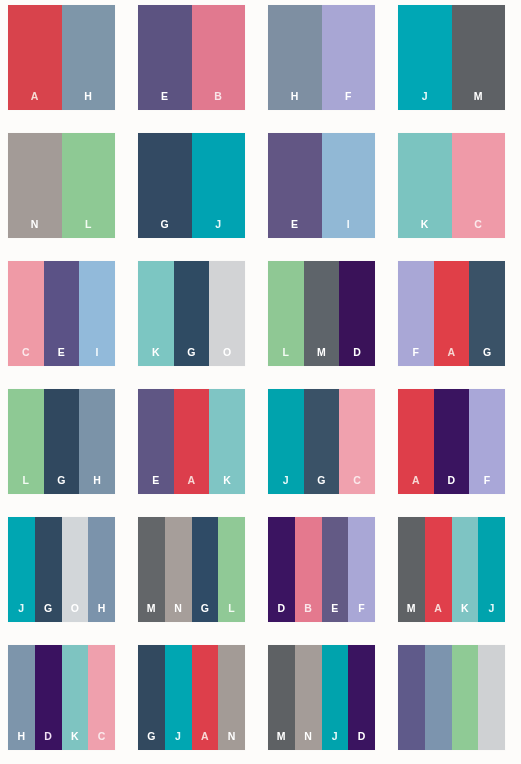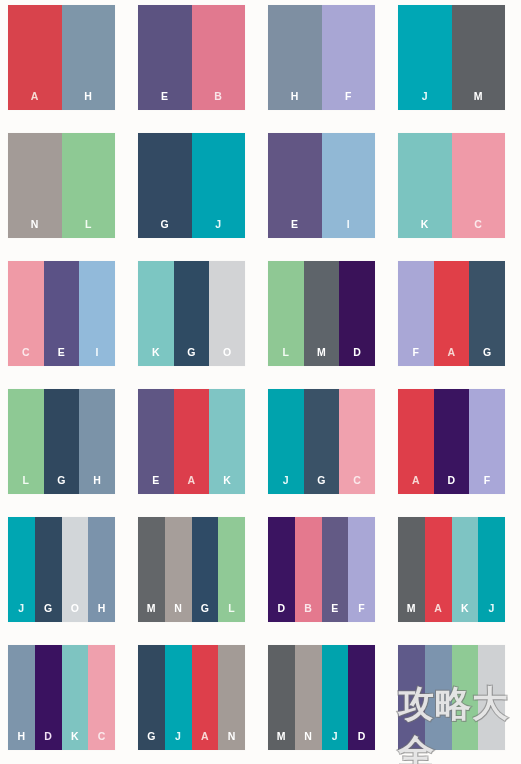--- a/index.html
+++ b/index.html
@@ -339,16 +339,13 @@
         </div>
         <div class="band" style="background: rgb(143, 202, 149);">
           <span class="lbl" style="color: rgb(255, 255, 255);"></span>
         </div>
         <div class="band" style="background: rgb(207, 209, 211);">
           <span class="lbl" style="color: rgb(255, 255, 255);"></span>
         </div>
       </div>
     </div>
 
-  <div class="watermark">
-    <span>攻略大全</span>
-  </div>
 </div>
 
 </body></html>

